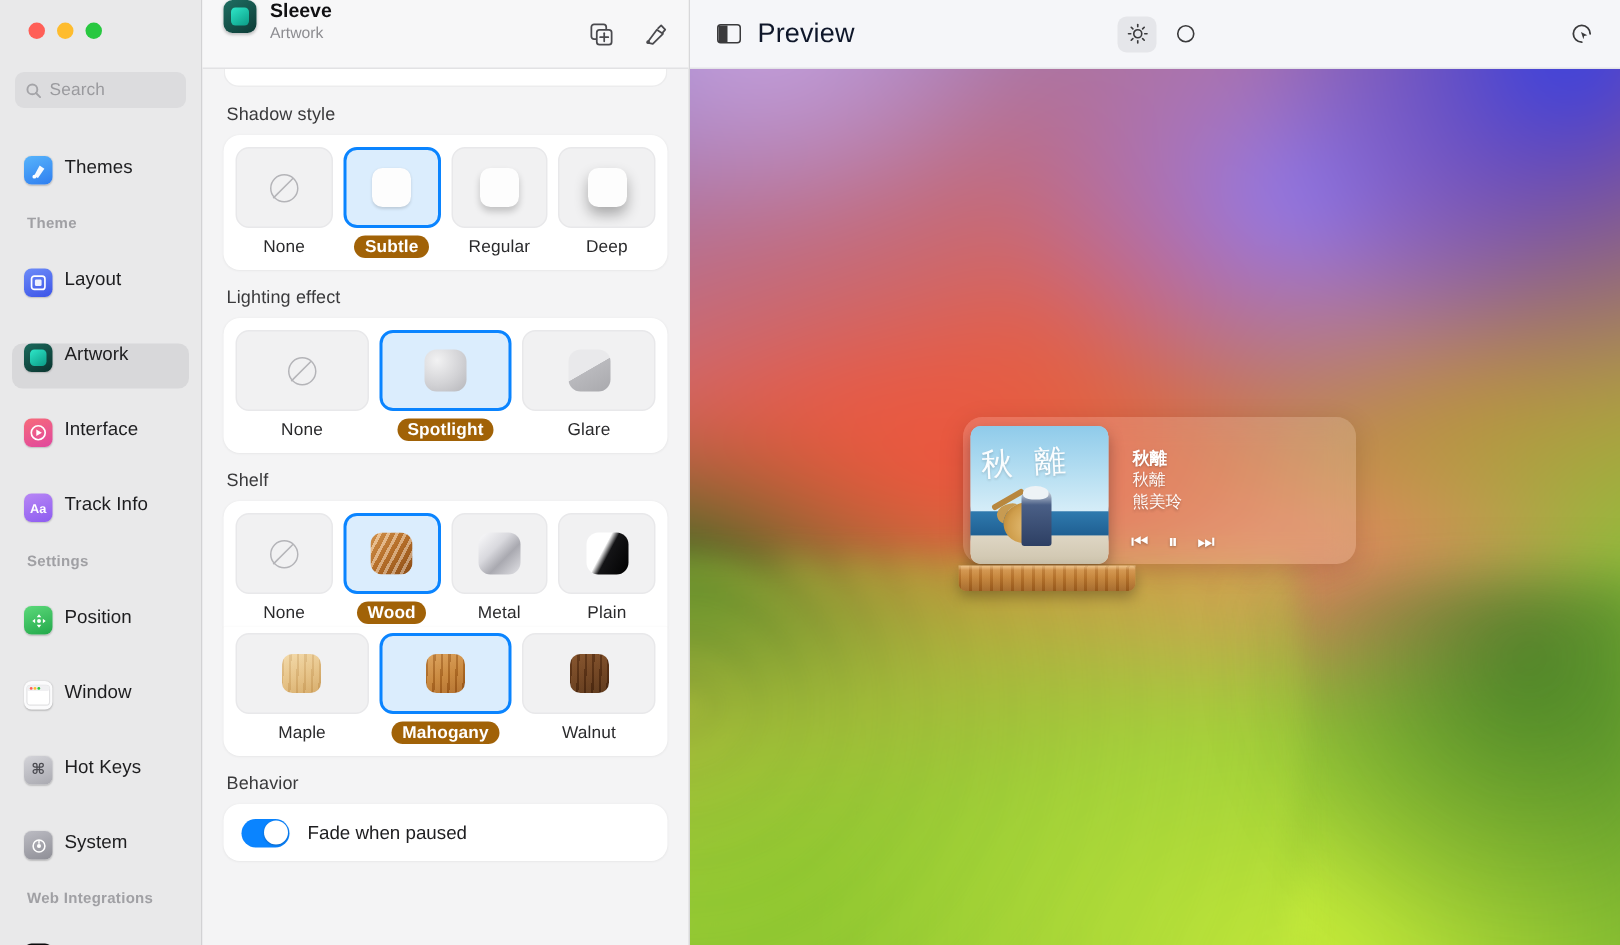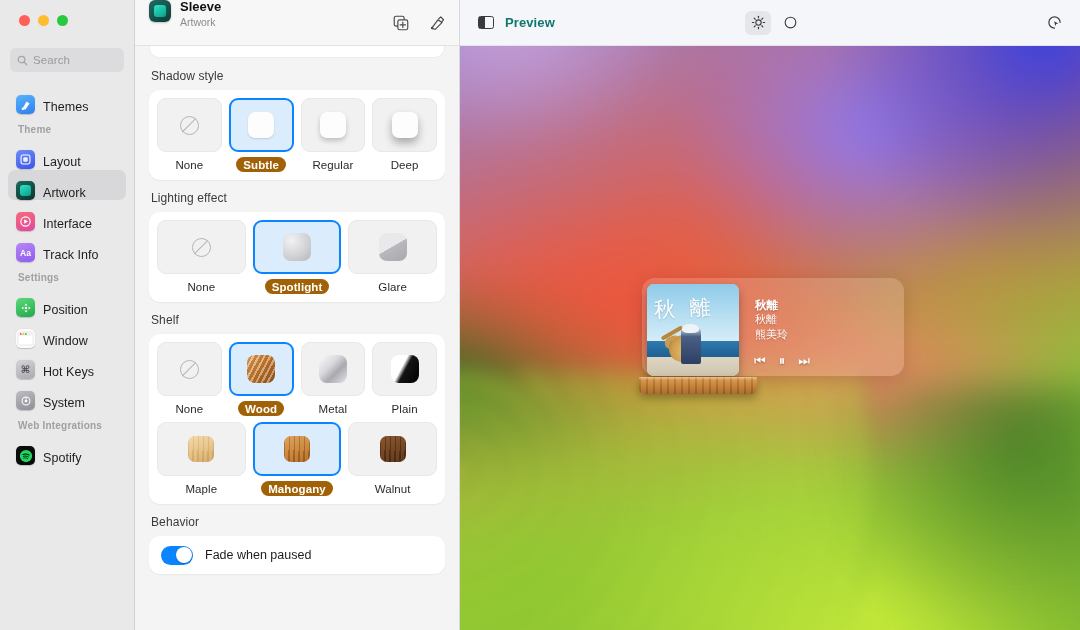--- a/index.html
+++ b/index.html
@@ -47,24 +47,25 @@
   .search-icon { flex: 0 0 auto; opacity: .5; display: flex; }
   .search-ph { font-size: 11.5px; color: #9a9a9e; letter-spacing: .1px; }
 
   .nav { padding: 12px 8px 0 8px; flex: 1; overflow: hidden; }
   .nav-group-label {
     font-size: 10px; color: #a0a0a4;
     padding: 9px 0 4px 10px; letter-spacing: .2px;
     font-weight: 600;
   }
   .nav-item {
-    display: flex; align-items: flex-end; gap: 8px;
+    display: flex; align-items: flex-start; gap: 8px;
     height: 30px; padding: 0 8px;
     border-radius: 7px; margin-bottom: 1px;
     cursor: default;
+    margin-top: 20px;
   }
   .nav-item.active { background: #d8d8da; }
   .nav-label { font-size: 12.5px; color: #1d1d1f; letter-spacing: .05px; }
   .nico {
     width: 19px; height: 19px; border-radius: 5px;
     flex: 0 0 19px;
     display: flex; align-items: center; justify-content: center;
     font-size: 9px; color: #fff; font-weight: 700;
     box-shadow: 0 .5px 1px rgba(0,0,0,.18);
     overflow: hidden; position: relative;
@@ -242,21 +243,21 @@
     position: relative; z-index: 5;
   }
   .prev-icon {
     width: 16px; height: 13px; border: 1.5px solid #3a3a3c;
     border-radius: 2.5px; position: relative; flex: 0 0 16px;
   }
   .prev-icon::before {
     content: ""; position: absolute; left: 0; top: 0;
     width: 6px; height: 100%; background: #3a3a3c;
   }
-  .prev-title { font-size: 13px; font-weight: 700; color: #0f766e; margin-left: 11px; letter-spacing:.1px;}
+  .prev-title { font-size: 18px; font-weight: 400; color: #0f172a; margin-left: 11px; letter-spacing:.1px;}
   .mode-group { position: absolute; left: 285px; display: flex; gap: 6px; align-items: center; }
   .mode-btn {
     width: 26px; height: 24px; border-radius: 6px;
     display: flex; align-items: center; justify-content: center;
     cursor: default;
   }
   .mode-btn.active { background: #e5e6ea; }
   .refresh-btn { margin-left: auto; width: 24px; height: 24px; display:flex; align-items:center; justify-content:center; cursor: default; }
 
   .stage { flex: 1; position: relative; overflow: hidden; }

